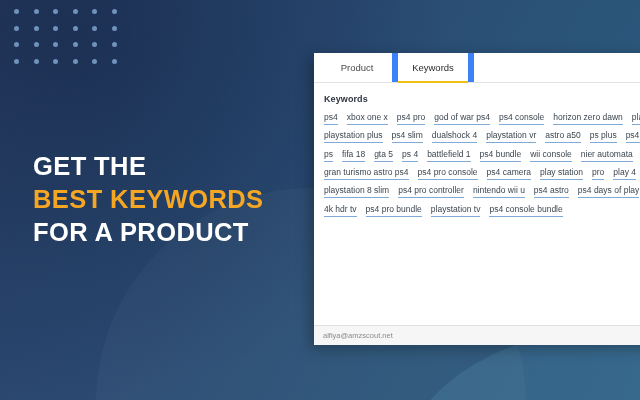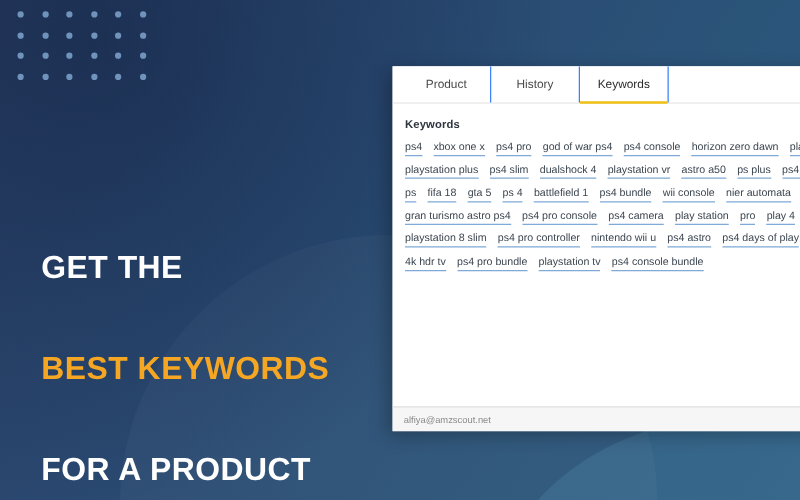--- a/index.html
+++ b/index.html
@@ -69,21 +69,20 @@
     top: 150px;
     line-height: 1.29;
     letter-spacing: 0.4px;
   }
   .headline .line {
     font-size: 25.5px;
     font-weight: 700;
     color: #ffffff;
     white-space: nowrap;
     text-transform: uppercase;
-    margin-top: 48px;
   }
   .headline .line.accent {
     color: #f5a623;
   }
 
   
   .panel {
     position: absolute;
     left: 314px;
     top: 53px;
@@ -105,21 +104,21 @@
     flex: 0 0 auto;
     padding-left: 8px;
   }
   .tab {
     display: flex;
     align-items: center;
     justify-content: center;
     padding: 0 12px;
     font-size: 9.5px;
     color: #4a4a4a;
-    border-right: 1px solid #3b82f6;
+    border-right: 6px solid #3b82f6;
     position: relative;
     white-space: nowrap;
     min-width: 46px;
   }
   .tab.active {
     color: #2b2b2b;
     font-weight: 400;
   }
   .tab.active::after {
     content: "";
@@ -222,21 +221,20 @@
   <div class="headline">
     <div class="line">GET THE</div>
     <div class="line accent">BEST KEYWORDS</div>
     <div class="line">FOR A PRODUCT</div>
   </div>
 
   <div class="panel">
 
     <div class="tabbar">
       <div class="tab">Product</div>
-      <div class="tab">History</div>
       <div class="tab active">Keywords</div>
       <div class="tab tab-filler"></div>
     </div>
 
     <div class="panel-body">
       <div class="section-title">Keywords</div>
 
       <div class="kw-rows">
         <div class="kw-row">
           <span class="kw">ps4</span>

